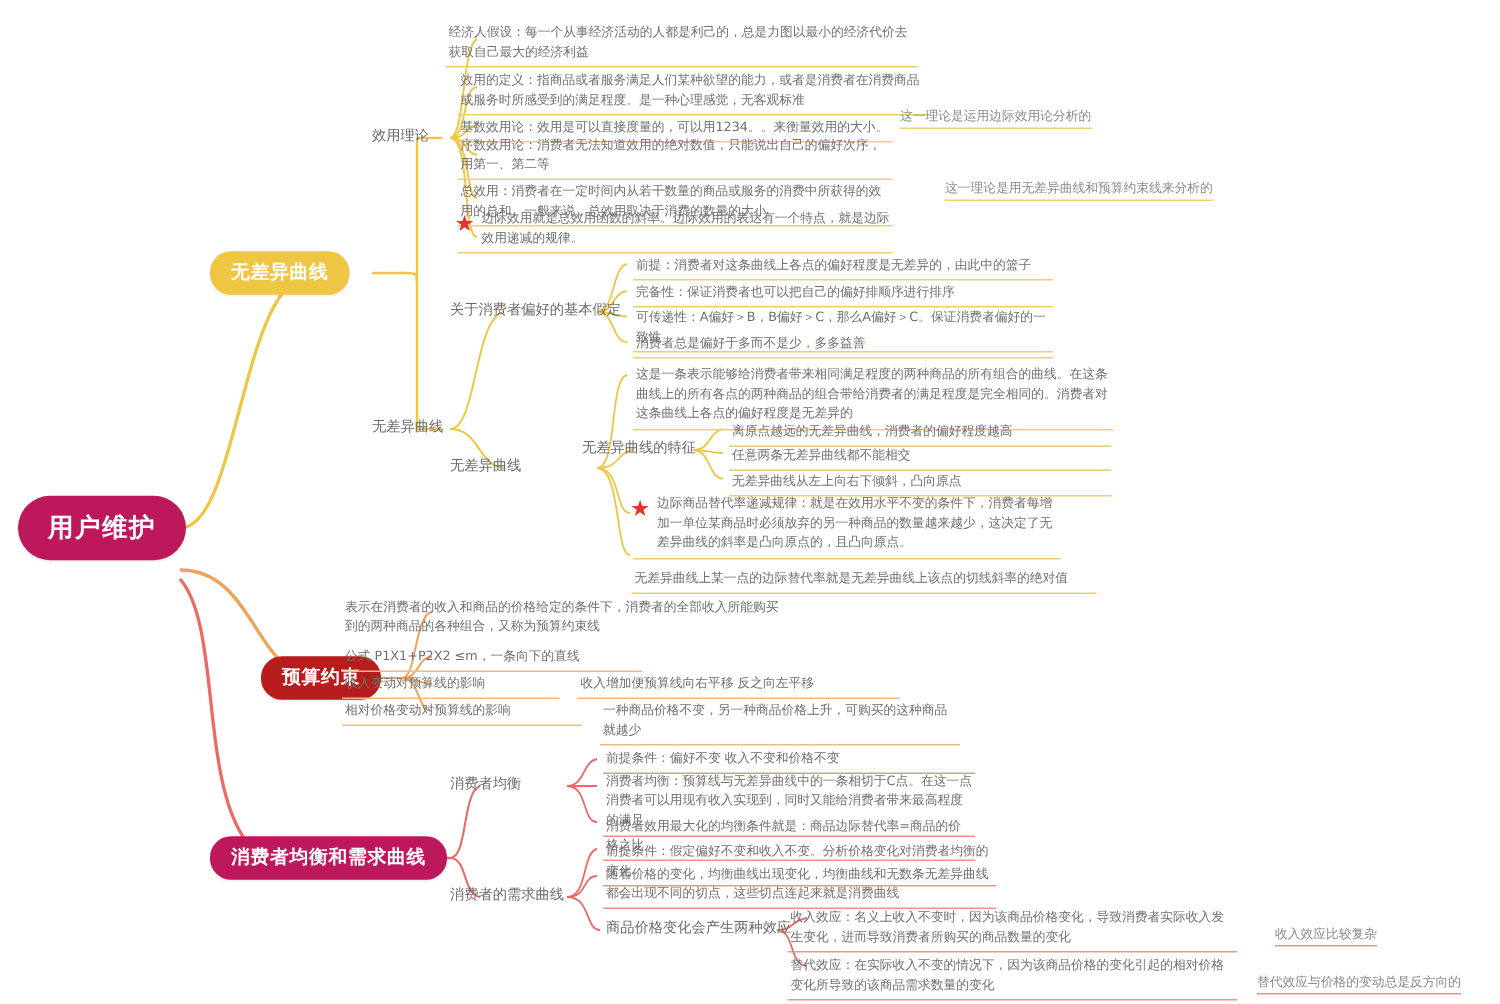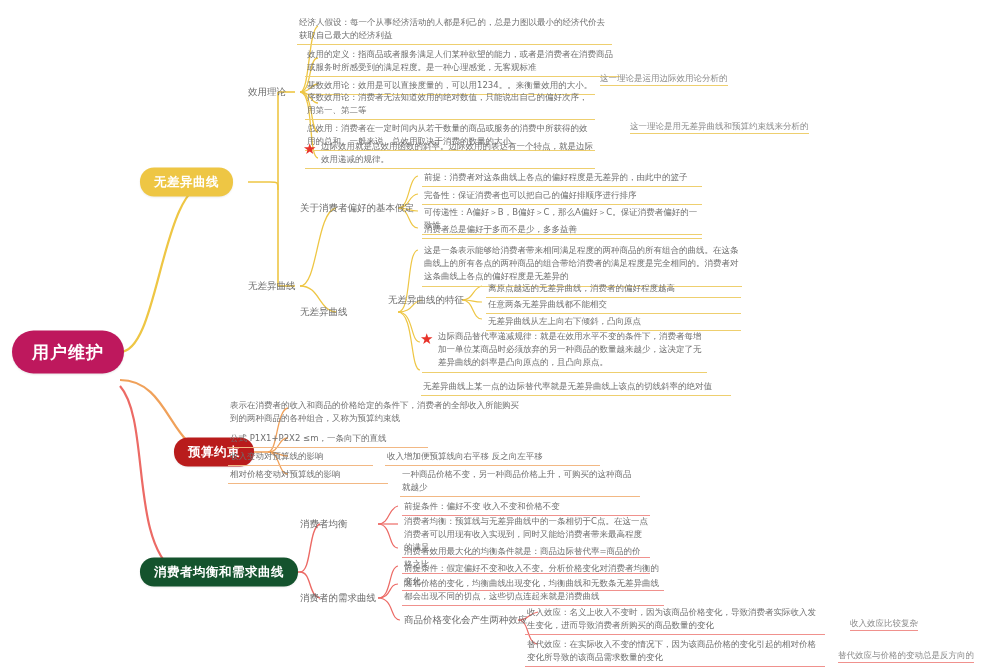--- a/index.html
+++ b/index.html
@@ -33,21 +33,21 @@
     font-size:12.5px;
     font-weight:bold;
     letter-spacing:.5px;
     border-radius:14px;
     padding:6px 14px;
     white-space:nowrap;
     box-shadow:0 1px 2px rgba(0,0,0,.08);
   }
   .branch.yellow{background:#eec644;}
   .branch.orange{background:#b91c1c;margin-left:32px;}
-  .branch.red{background:#14532d;}
+  .branch.red{background:#be185d;}
 
   
   .sub{
     font-size:9.5px;
     color:#6a6a6a;
     white-space:nowrap;
     line-height:1.35;
   }
 
   

